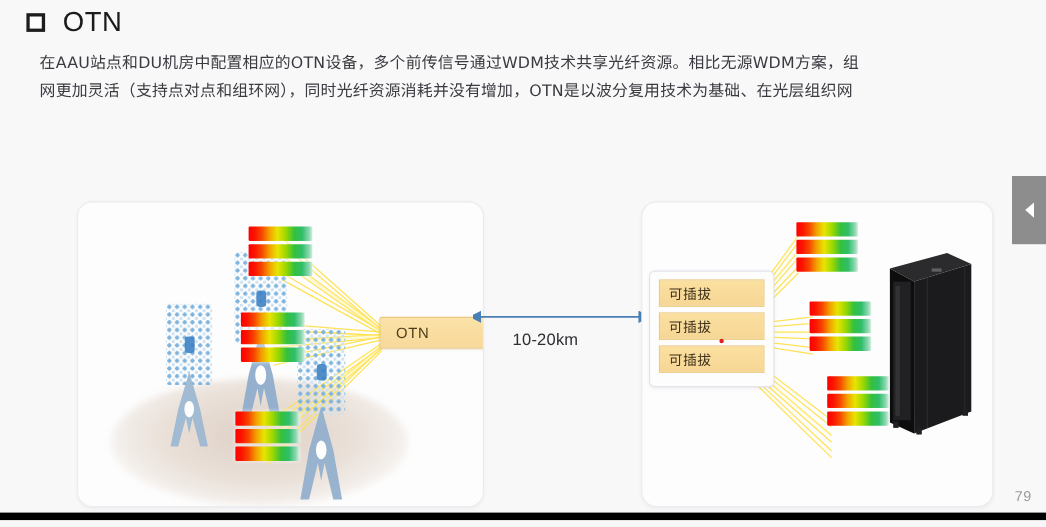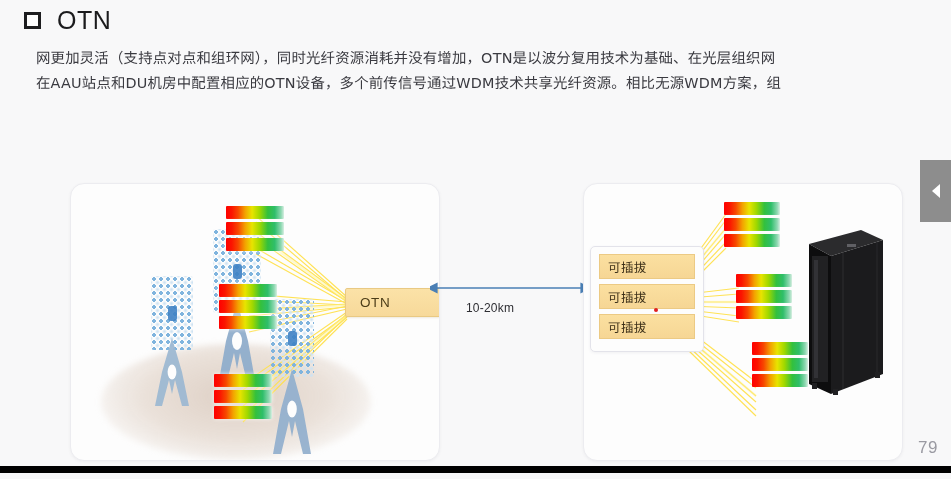--- a/index.html
+++ b/index.html
@@ -135,60 +135,60 @@
     background:#e02020;left:63px;top:61px;
   }
 
   
   .rack{position:absolute;}
 
   
   .link-svg{position:absolute;left:430px;top:275px;}
   .link-label{
     position:absolute;left:466px;top:301px;
-    font-size:12px;color:#2e2e33;letter-spacing:.2px;
+    font-size:15px;color:#2e2e33;letter-spacing:.2px;
   }
 
   
   .side-tab{
     position:absolute;right:0;top:160px;width:31px;height:62px;
     background:#8d8d8d;
     display:flex;align-items:center;justify-content:center;
   }
   .side-tab .chev{
     width:0;height:0;
     border-top:7px solid transparent;
     border-bottom:7px solid transparent;
     border-right:8px solid #ffffff;
   }
 
   
   .page-num{
     position:absolute;right:13px;bottom:15px;
-    font-size:17px;color:#9a9aa2;letter-spacing:.5px;
+    font-size:13px;color:#9a9aa2;letter-spacing:.5px;
   }
 
   
   .bottom-bar{
     position:absolute;left:0;bottom:0;width:951px;height:7px;background:#000000;
   }
 </style>
 </head>
 <body>
 
 <div id="slide">
 
   <div class="title-row">
     <span class="bullet-square"></span>
     <span class="title-text">OTN</span>
   </div>
 
   <div class="para">
+    <span class="ln">在AAU站点和DU机房中配置相应的OTN设备，多个前传信号通过WDM技术共享光纤资源。相比无源WDM方案，组</span>
     <span class="ln">网更加灵活（支持点对点和组环网），同时光纤资源消耗并没有增加，OTN是以波分复用技术为基础、在光层组织网</span>
-    <span class="ln">在AAU站点和DU机房中配置相应的OTN设备，多个前传信号通过WDM技术共享光纤资源。相比无源WDM方案，组</span>
   </div>
 
   <div class="panel" id="panel-left">
 
     <div class="ground"></div>
 
     <svg width="368" height="276" style="position:absolute;left:0;top:0;">
       <g stroke="#ffe14d" stroke-width="1.15" fill="none" opacity="0.95">
         <path d="M185,32 L276,113"></path>
           <path d="M185,38 L276,116"></path>

